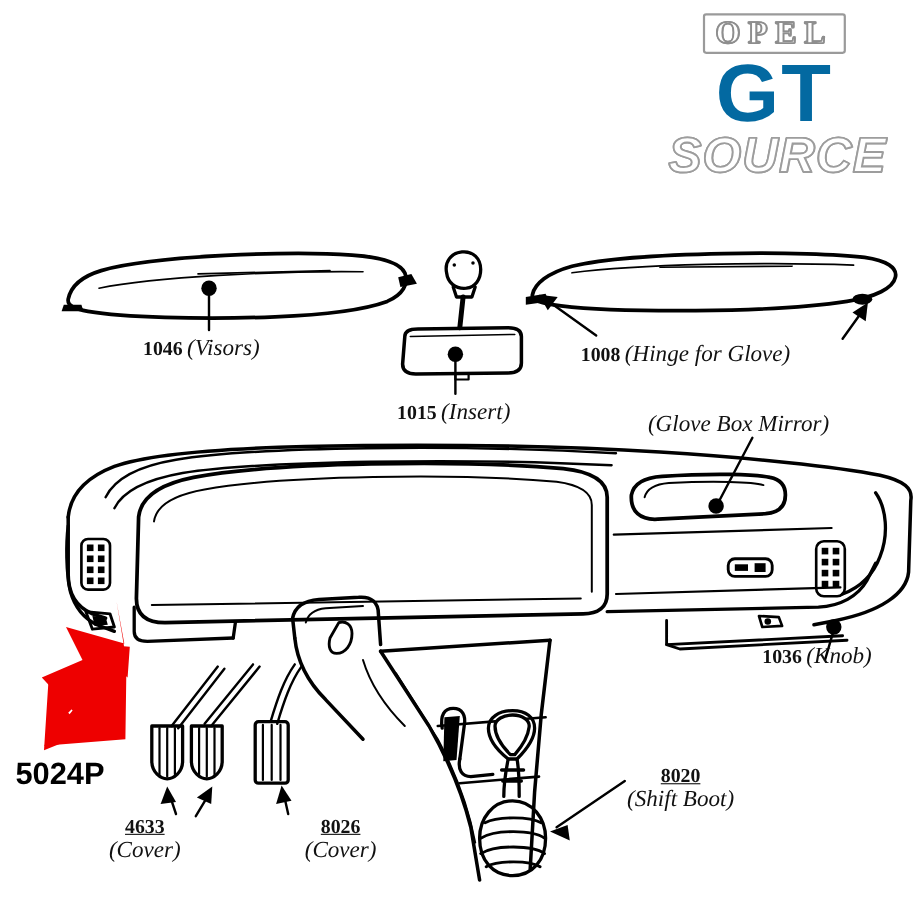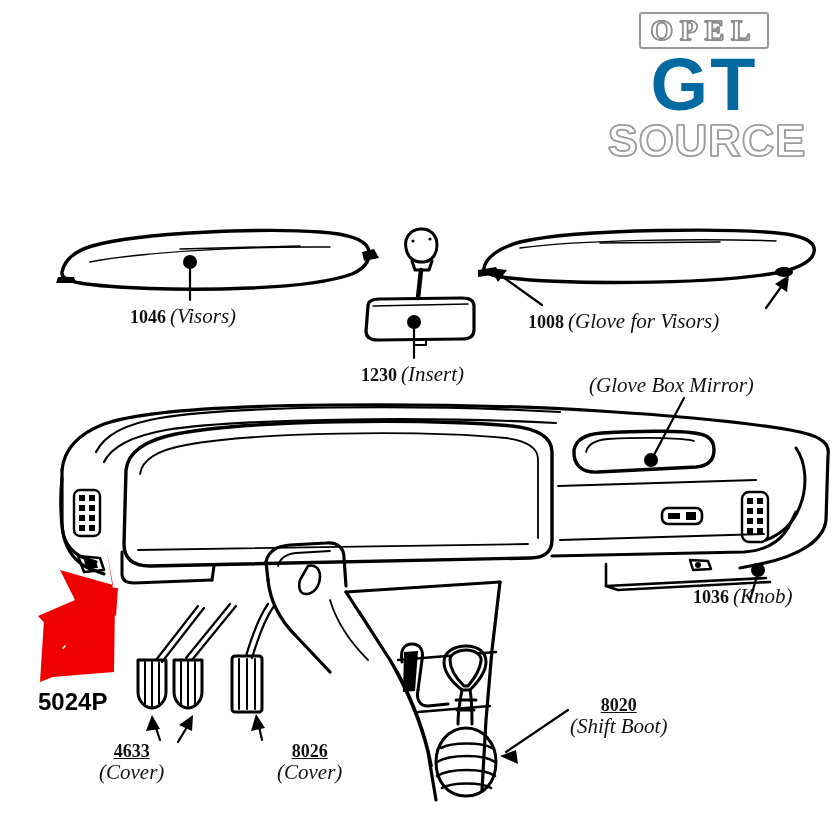--- a/index.html
+++ b/index.html
@@ -40,20 +40,21 @@
     font-family:"Liberation Sans", sans-serif;
     font-weight:700;
     font-size:74px;
     line-height:0.82;
     letter-spacing:2px;
     color:#0369a1;
     margin-top:6px;
   }
   .logo-source{
     font-family:"Liberation Sans", sans-serif;
+    font-style:italic;
     font-weight:700;
     font-size:45px;
     line-height:1;
     letter-spacing:1px;
     color:#ffffff;
     -webkit-text-stroke:1.6px #9d9d9d;
     text-shadow:
        1px 0 0 #9d9d9d, -1px 0 0 #9d9d9d,
        0 1px 0 #9d9d9d, 0 -1px 0 #9d9d9d;
     margin-top:2px;
@@ -82,21 +83,21 @@
   #lbl-1008{left:528px;top:310px;}
   #lbl-glove{left:589px;top:374px;}
   #lbl-1036{left:693px;top:585px;}
   #lbl-8020{left:570px;top:696px;text-align:center;}
   #lbl-8025{left:99px;top:742px;}
   #lbl-8026{left:277px;top:742px;}
 
   #lbl-5024{
     position:absolute;left:14px;top:688px;
     font-family:"Liberation Sans", sans-serif;
-    font-weight:700;font-size:24px;letter-spacing:0px;color:#000;margin-left:24px;
+    font-weight:700;font-size:28px;letter-spacing:0px;color:#000;
   }
 </style>
 </head>
 <body>
 
 <div id="sheet">
 
   <div class="logo">
     <div class="logo-opel">
       <span>OPEL</span>
@@ -459,27 +460,27 @@
 
     </g>
   </svg>
 
   <div class="lbl" id="lbl-1046">
     <span class="num">1046</span>
     <span class="nm">(Visors)</span>
   </div>
 
   <div class="lbl" id="lbl-1015">
-    <span class="num">1230</span>
+    <span class="num">1015</span>
     <span class="nm">(Insert)</span>
   </div>
 
   <div class="lbl" id="lbl-1008">
     <span class="num">1008</span>
-    <span class="nm">(Glove  for Visors)</span>
+    <span class="nm">(Hinge  for Glove)</span>
   </div>
 
   <div class="lbl" id="lbl-glove">
     <span class="nm">(Glove Box Mirror)</span>
   </div>
 
   <div class="lbl" id="lbl-1036">
     <span class="num">1036</span>
     <span class="nm">(Knob)</span>
   </div>

